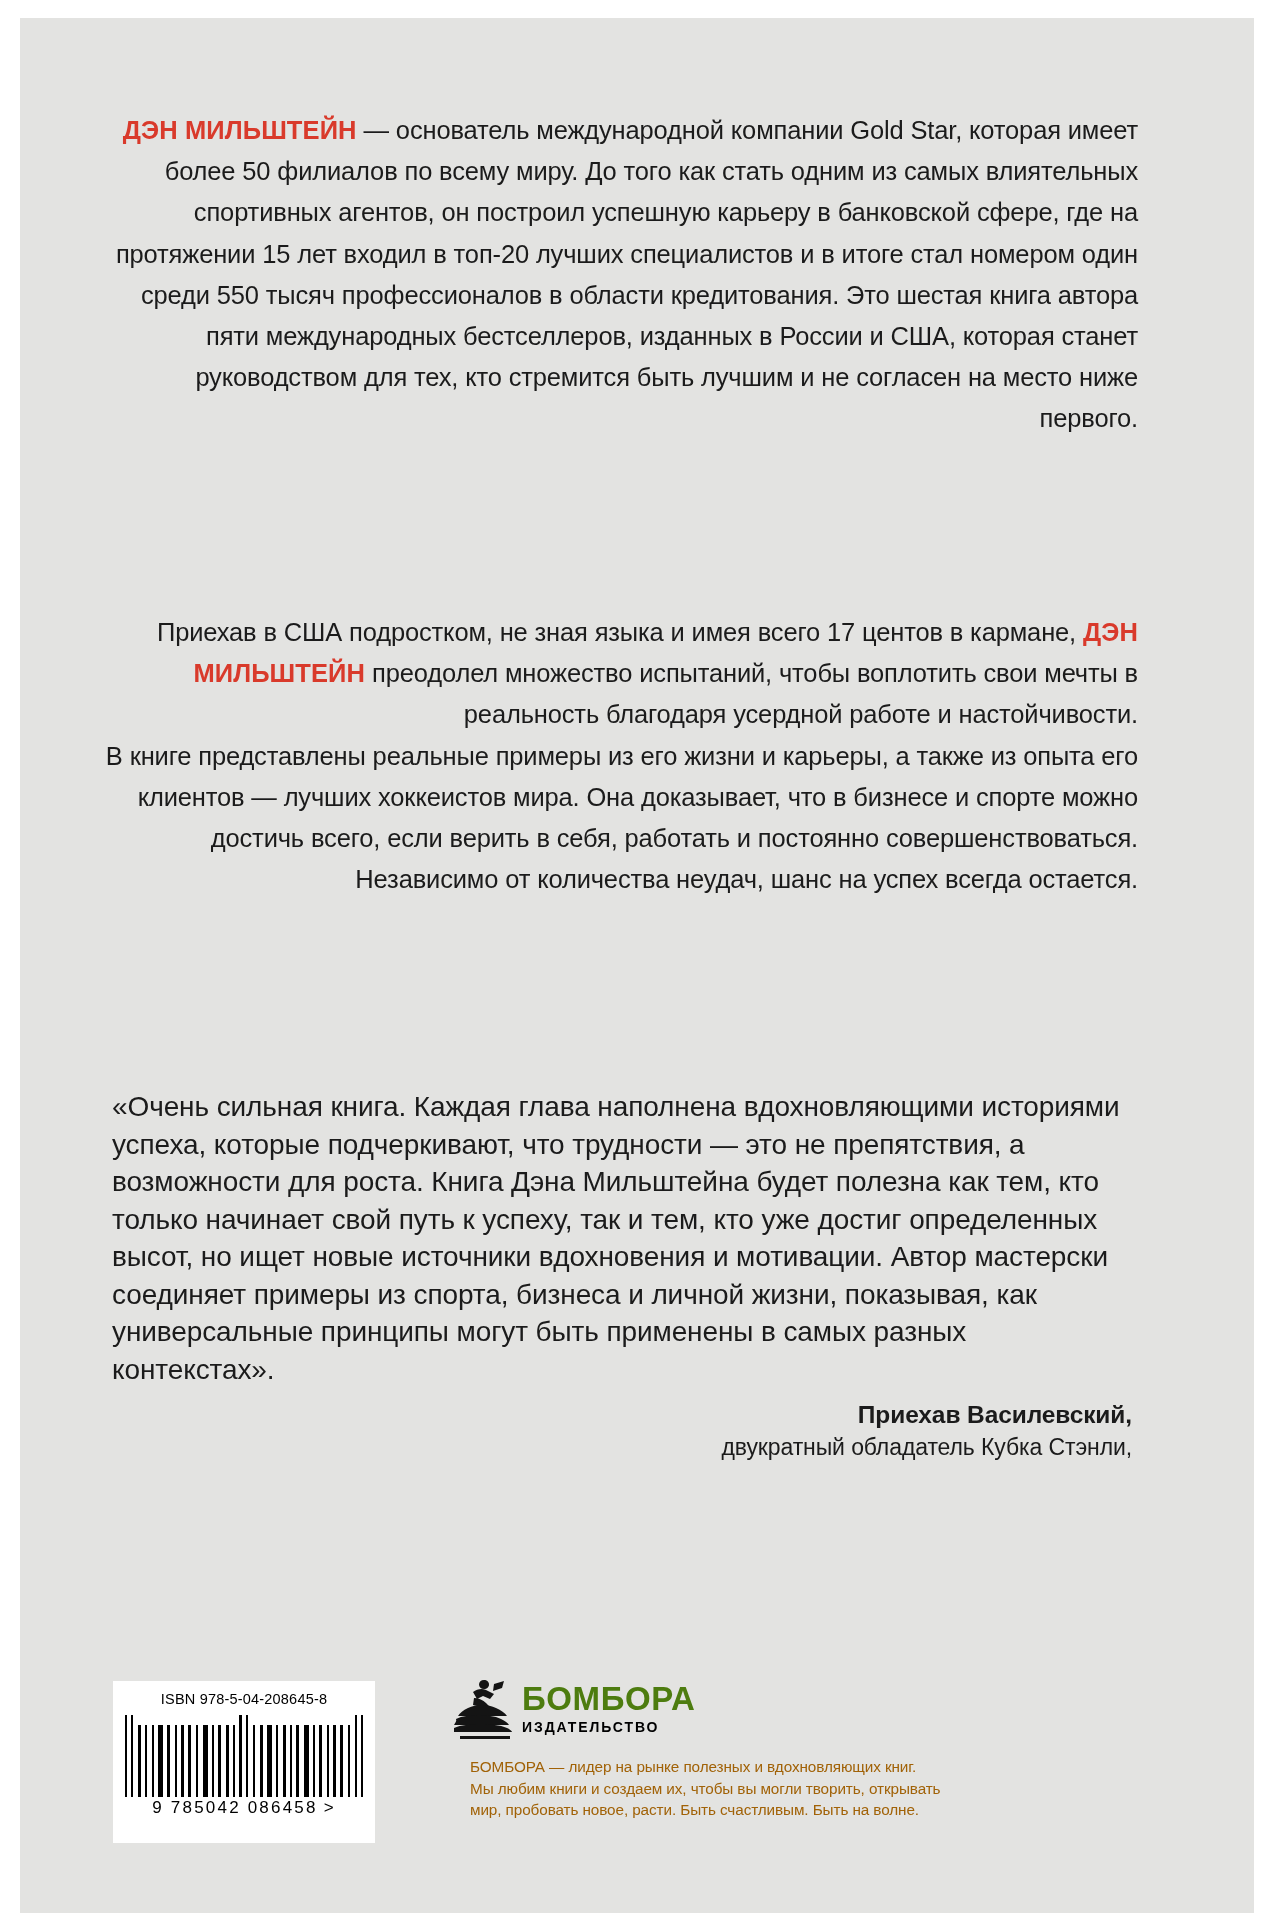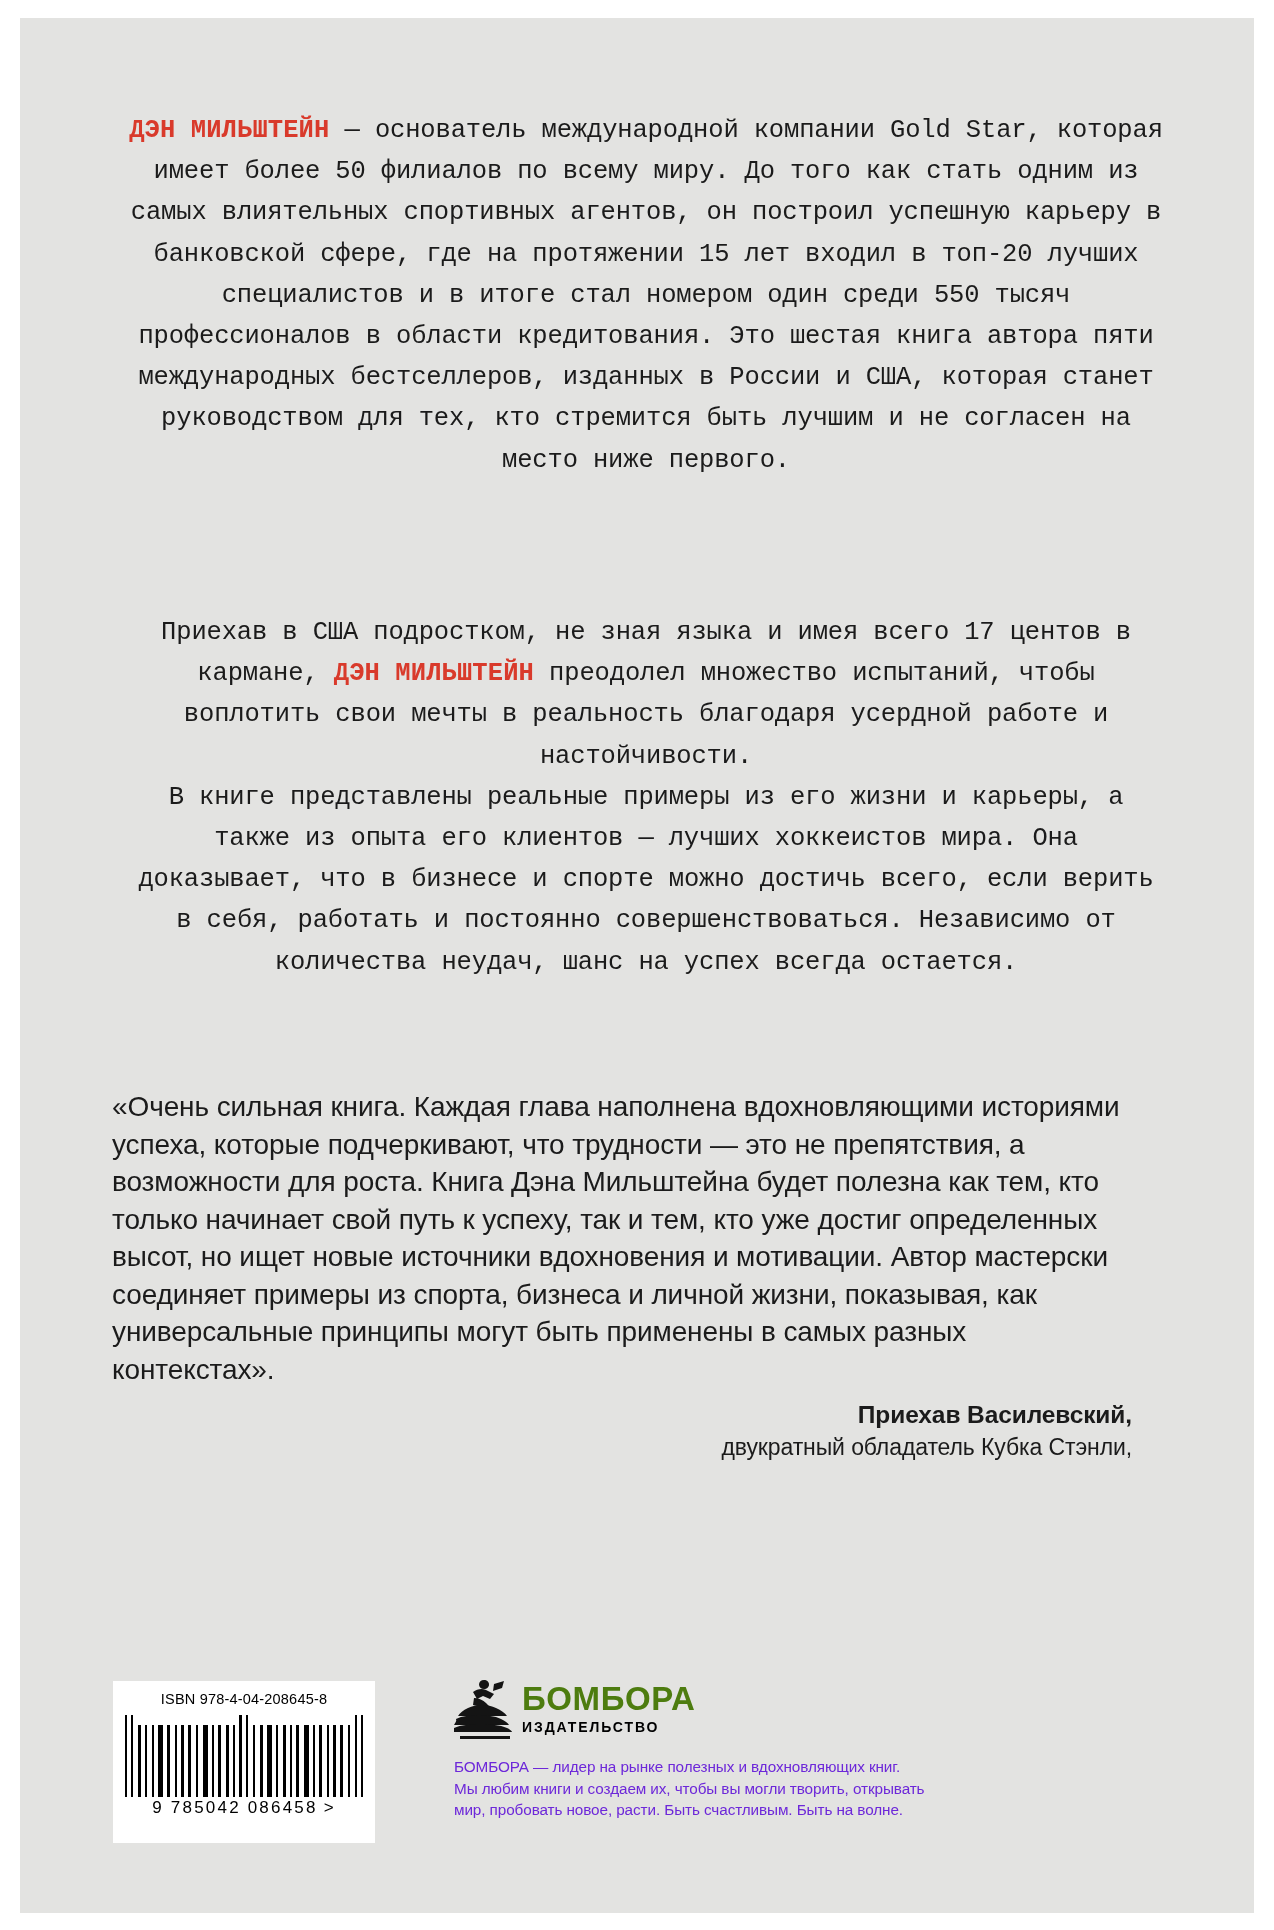--- a/index.html
+++ b/index.html
@@ -20,24 +20,23 @@
     left: 20px;
     top: 18px;
     width: 1234px;
     height: 1895px;
     background: #e3e3e1;
   }
 
   
   .block {
     position: absolute;
-    text-align: center;
+    text-align: right;
     color: #1b1b1b;
-    font-family: Liberation Mono, monospace;
-    margin-left: 28px;
+    font-family: Liberation Sans, sans-serif;
   }
   .block-a {
     left: 78px;
     top: 92px;
     width: 1040px;
     font-size: 25.5px;
     line-height: 41.2px;
     letter-spacing: -0.15px;
   }
   .block-b {
@@ -170,22 +169,23 @@
     font-size: 14px;
     font-weight: bold;
     letter-spacing: 1.9px;
     color: #000000;
     margin-top: 3px;
   }
   .pub-blurb {
     margin-top: 16px;
     font-size: 15.3px;
     line-height: 21.5px;
-    color: #6d28d9;
+    color: #a16207;
     letter-spacing: -0.1px;
+    margin-left: 16px;
   }
 </style>
 </head>
 <body>
 
 <div class="page">
   <div class="cover">
 
     <div class="block block-a">
       <p style="margin:0;"><span class="name-red">ДЭН МИЛЬШТЕЙН</span><span> — </span><span>основатель международной компании Gold Star, которая имеет более 50 филиалов по всему миру. До того как стать одним из самых влиятельных спортивных агентов, он построил успешную карьеру в банковской сфере, где на протяжении 15 лет входил в топ-20 лучших специалистов и в итоге стал номером один среди 550 тысяч профессионалов в области кредитования. Это шестая книга автора пяти международных бестселлеров, изданных в России и США, которая станет руководством для тех, кто стремится быть лучшим и не согласен на место ниже первого.</span></p>
@@ -197,21 +197,21 @@
     </div>
 
     <div class="testimonial">«Очень сильная книга. Каждая глава наполнена вдохновляющими историями успеха, которые подчеркивают, что трудности — это не препятствия, а возможности для роста. Книга Дэна Мильштейна будет полезна как тем, кто только начинает свой путь к успеху, так и тем, кто уже достиг определенных высот, но ищет новые источники вдохновения и мотивации. Автор мастерски соединяет примеры из спорта, бизнеса и личной жизни, показывая, как универсальные принципы могут быть применены в самых разных контекстах».</div>
 
     <div class="attribution">
       <div class="att-name">Приехав Василевский,</div>
       <div class="att-line">двукратный обладатель Кубка Стэнли,</div>
     </div>
 
     <div class="isbn-card">
-      <div class="isbn-text">ISBN 978-4-04-208645-8</div>
+      <div class="isbn-text">ISBN 978-5-04-208645-8</div>
       <div class="barcode-wrap">
         <div class="barcode">
           <i class="w1 tall"></i>
             <i class="w1 sp"></i>
             <i class="w1 tall"></i>
           <i class="w2 sp"></i>
           <i class="w2"></i>
             <i class="w1 sp"></i>
             <i class="w1"></i>
             <i class="w2 sp"></i>

